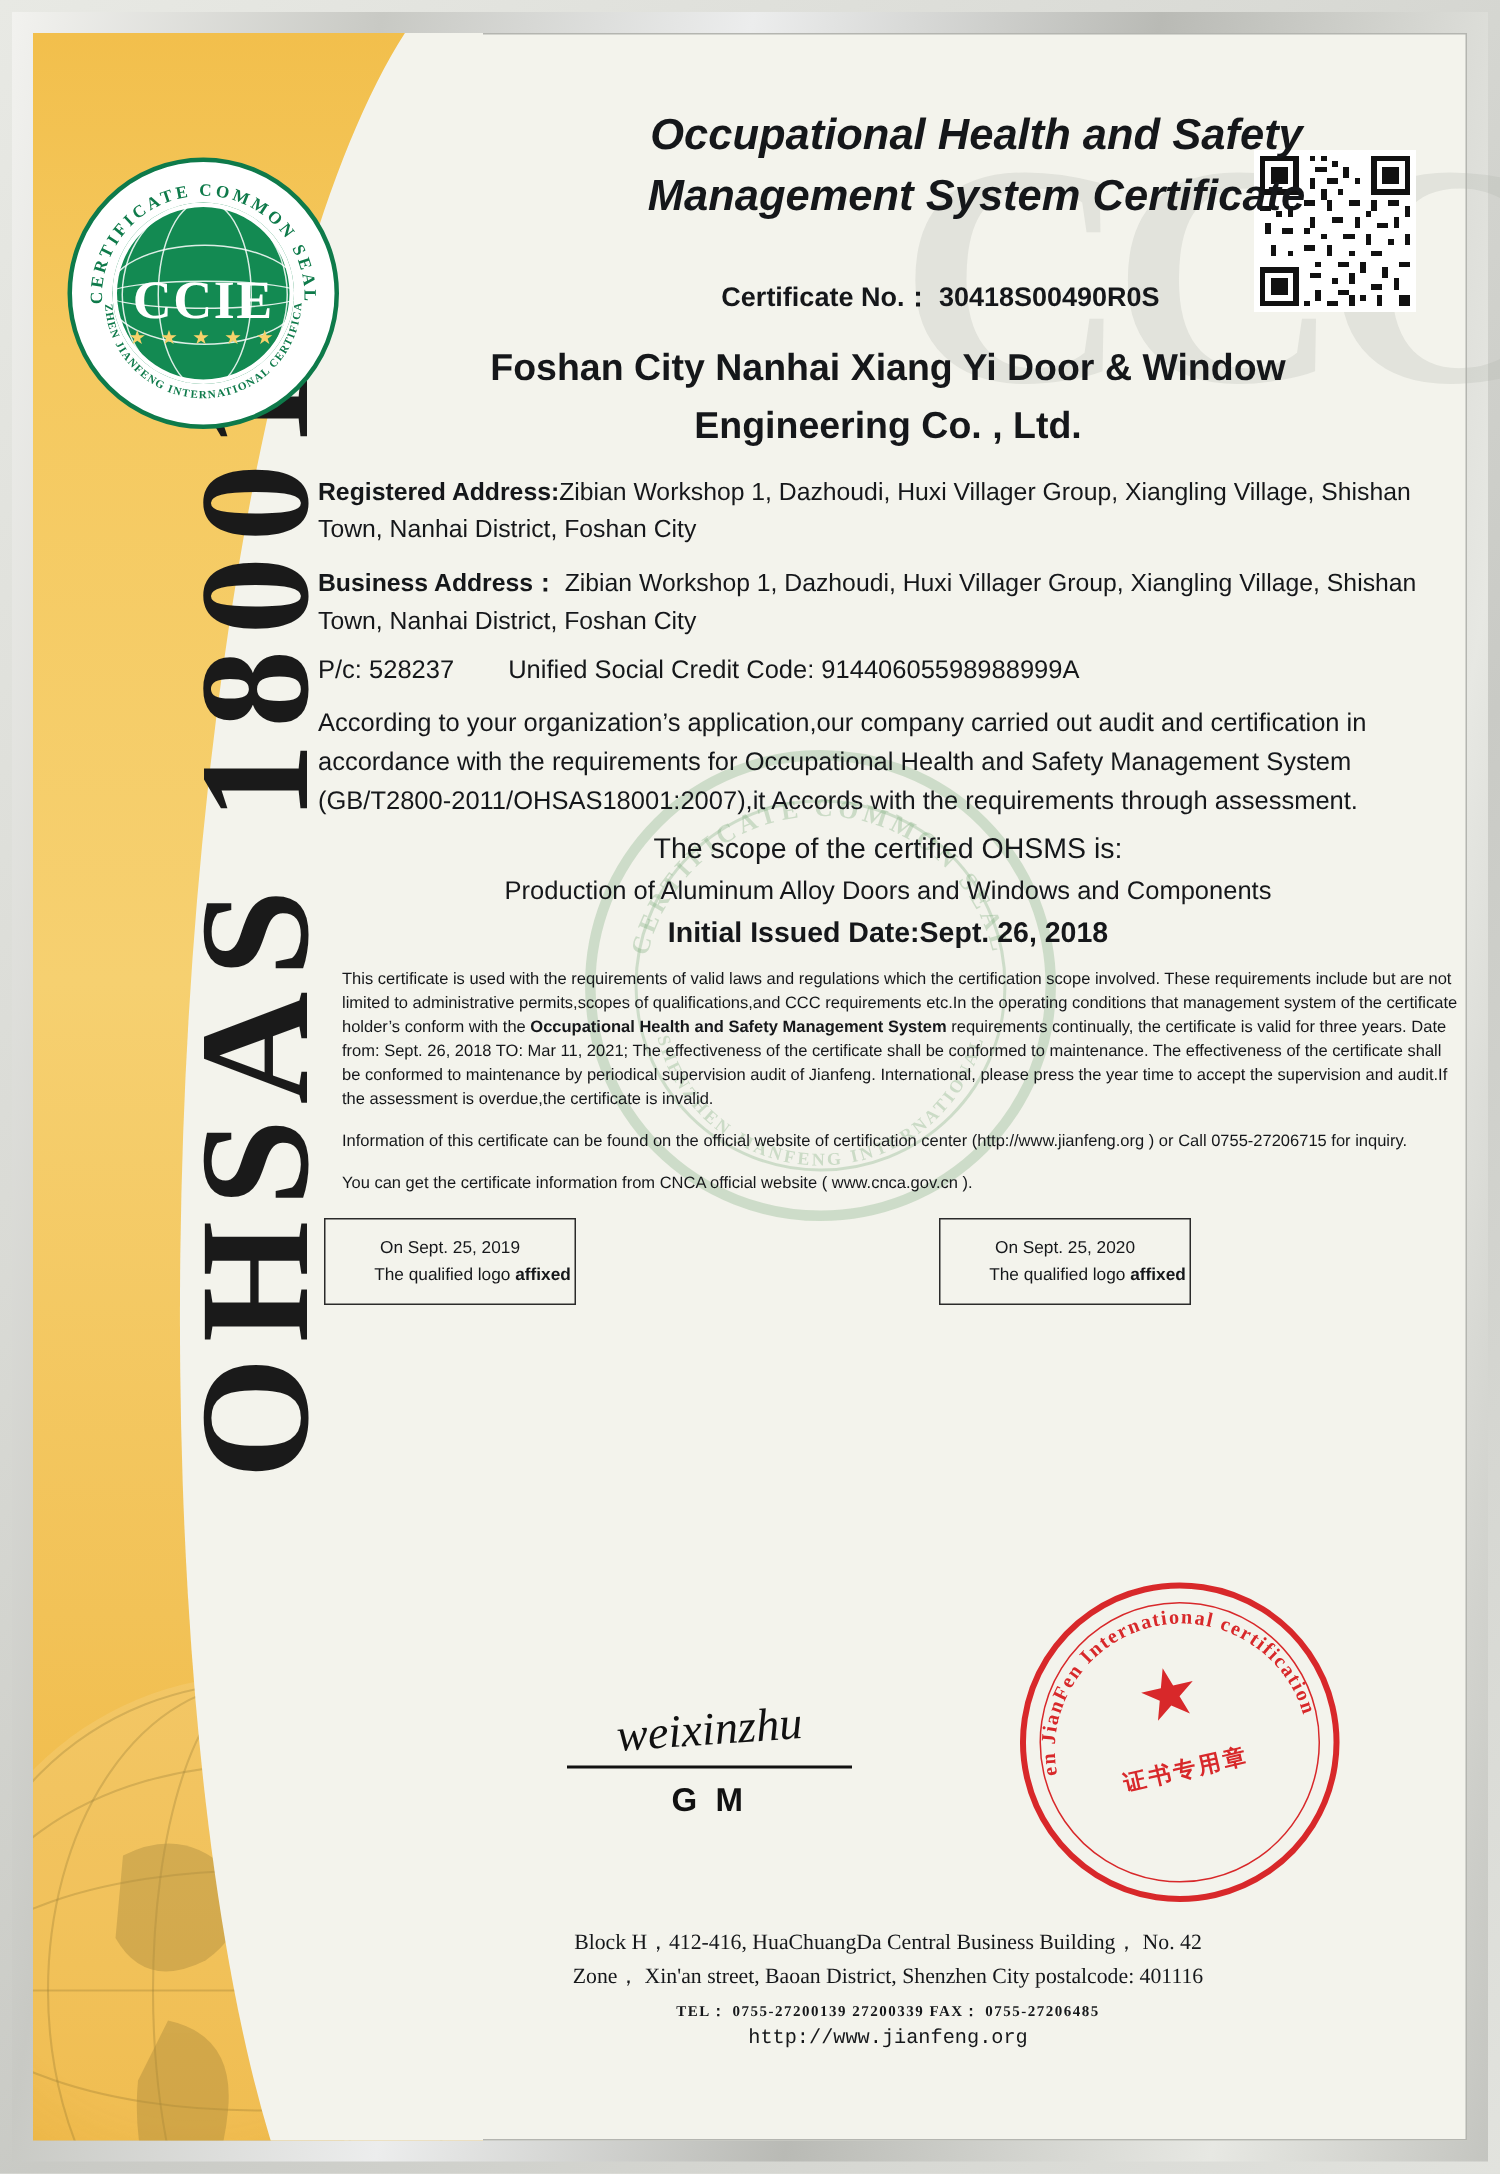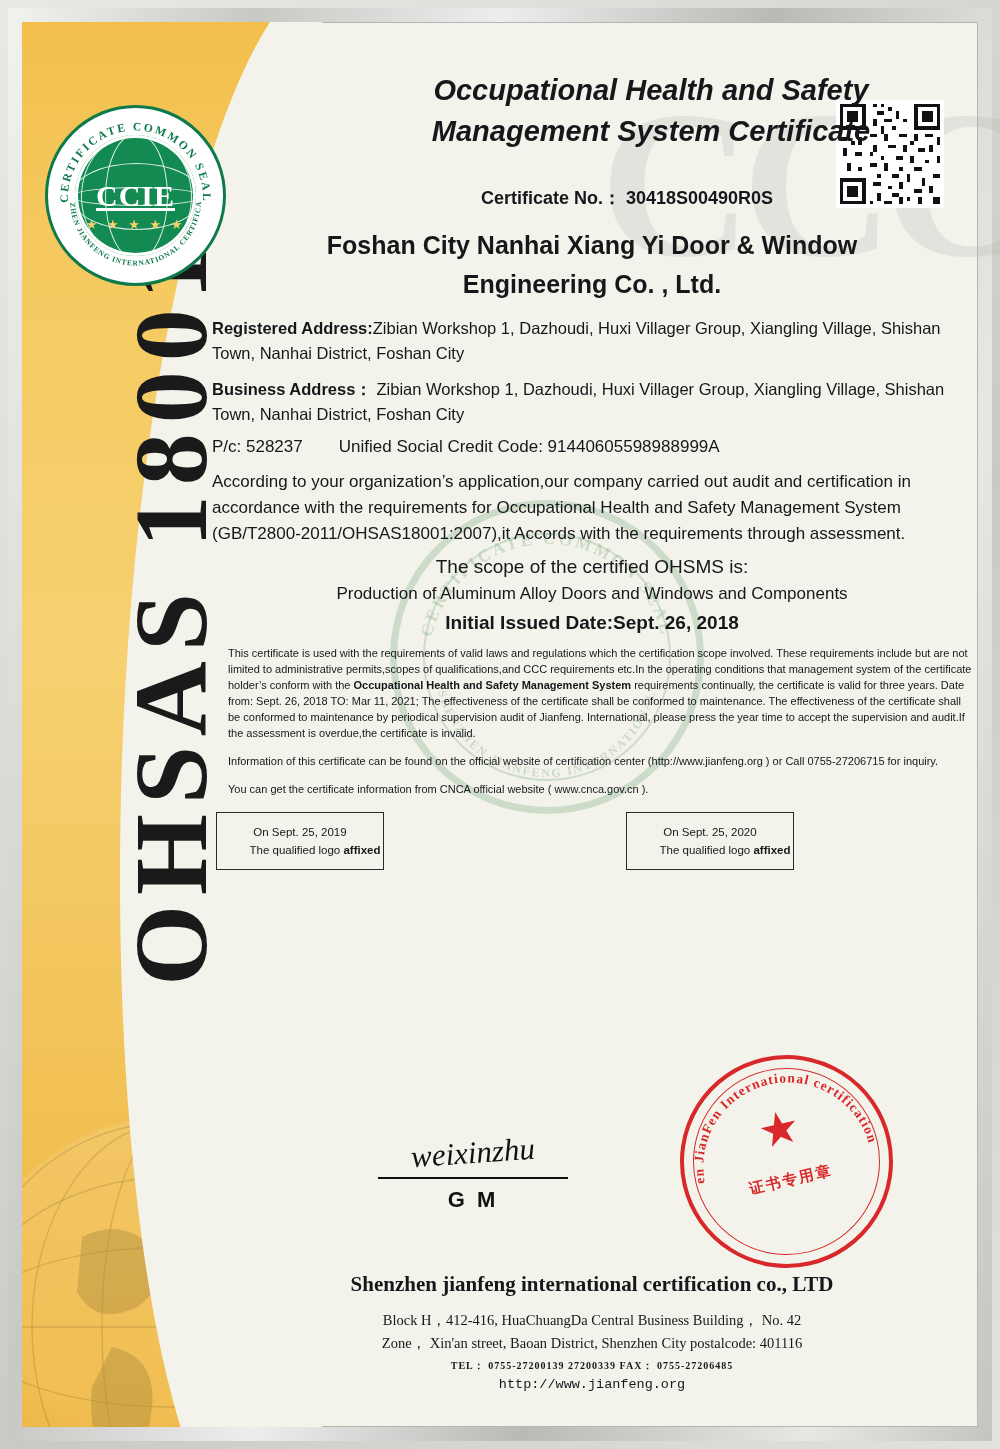--- a/index.html
+++ b/index.html
@@ -69,21 +69,21 @@
   .seal .ring-text{position:absolute;left:0;top:0;width:175px;height:175px;}
   .seal .globe2{
     position:absolute;left:27px;top:27px;width:121px;height:121px;border-radius:50%;
     background:#138a52;
     box-shadow:inset 0 0 0 3px #fff;
     overflow:hidden;
   }
   .seal .globe2 .mer{position:absolute;border:1.3px solid rgba(255,255,255,.85);border-radius:50%;}
   .seal .ccie{
     position:absolute;left:0;top:44px;width:121px;text-align:center;
-    font-family:"Liberation Serif", serif;font-weight:700;font-size:30px;color:#fff;letter-spacing:1px;text-decoration:underline;
+    font-family:"Liberation Serif", serif;font-weight:700;font-size:36px;color:#fff;letter-spacing:1px;
   }
   .seal .stars{
     position:absolute;left:0;top:82px;width:121px;text-align:center;color:#f6d26a;font-size:13px;letter-spacing:3px;
   }
   
   .wm-ccc{
     position:absolute;left:600px;top:95px;
     font-family:"Liberation Serif", serif;font-size:210px;font-weight:700;
     color:rgba(175,180,170,0.25);letter-spacing:-10px;line-height:.85;
     pointer-events:none;
@@ -400,21 +400,20 @@
     <div class="cn">证书专用章</div>
   </div>
 
   <div class="sig">
     <div class="hand">weixinzhu</div>
     <div class="rule"></div>
     <div class="gm">G M</div>
   </div>
 
   <div class="footer">
-    <div class="f1">Shenzhen jianfeng international certification co., LTD</div>
     <div class="f2">
       <div>Block H，412-416, HuaChuangDa Central Business Building， No. 42</div>
       <div>Zone， Xin'an street, Baoan District, Shenzhen City  postalcode:  401116</div>
     </div>
     <div class="f3">TEL： 0755-27200139  27200339        FAX： 0755-27206485</div>
     <div class="f4">http://www.jianfeng.org</div>
   </div>
 </div>
 
 </body></html>

